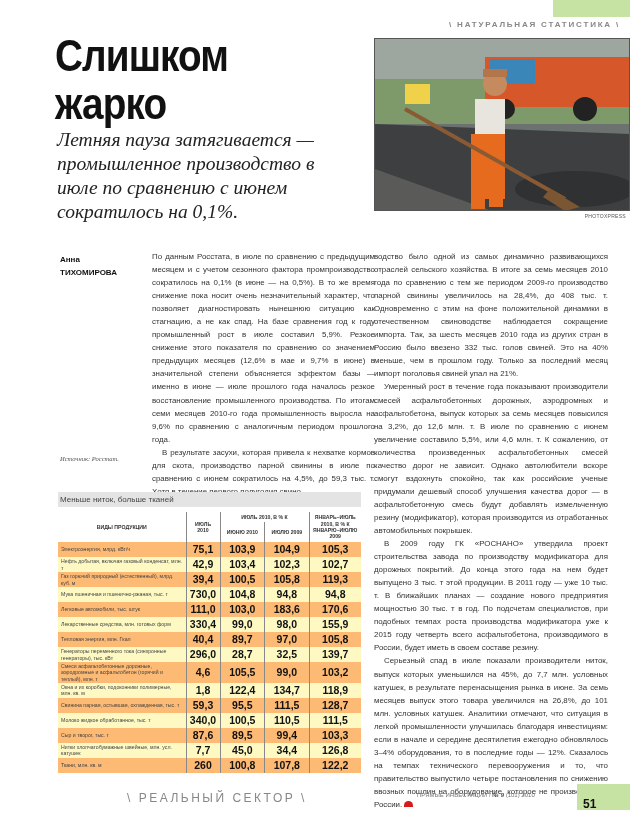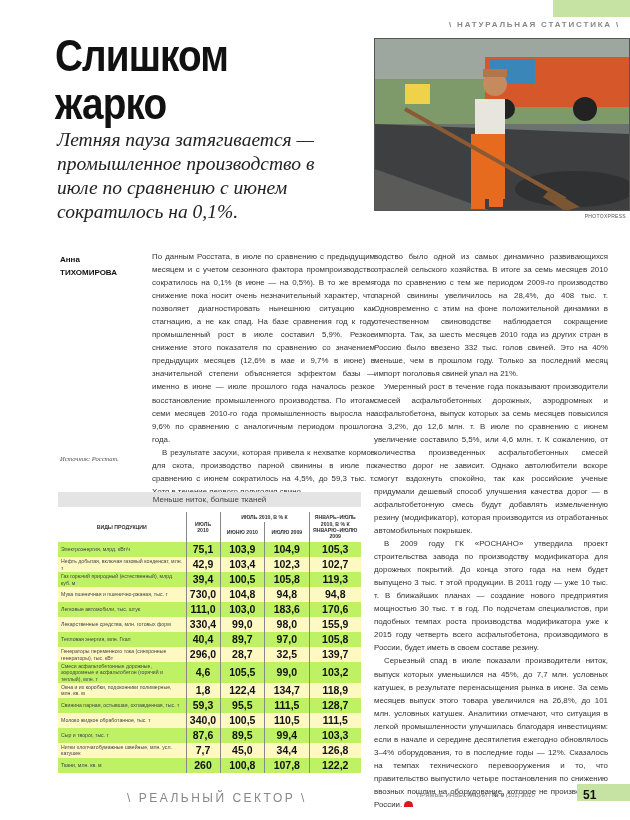--- a/index.html
+++ b/index.html
@@ -12,33 +12,33 @@
   .photo-credit{position:absolute;right:4px;top:213px;font-size:5px;color:#555;letter-spacing:.3px}
   .author{position:absolute;left:60px;top:253px;font-size:8px;font-weight:bold;line-height:13px;color:#111}
   .source{position:absolute;left:60px;top:455px;font-family:"Liberation Serif",serif;font-style:italic;font-size:6.5px;color:#555}
   .col{position:absolute;font-size:7.9px;line-height:13.05px;text-align:justify;color:#333}
   .col p{text-indent:0}
   .col p.ind{text-indent:10px}
   .col1{left:152px;top:250px;width:223px}
   .col2{left:374px;top:250px;width:234px}
   .redball{display:inline-block;width:9px;height:6px;background:#d71a1a;border-radius:5px 5px 0 0;vertical-align:0}
   .tbl{position:absolute;left:58px;top:492px;width:303px}
-  .tbl-title{background:#e4e4e4;text-align:center;font-size:8px;padding:3px 2px;color:#444;height:15px}
+  .tbl-title{background:#e4e4e4;text-align:left;font-size:8px;padding:3px 2px;color:#444;height:15px}
   table{border-collapse:collapse;width:100%;margin-top:5px}
   th{font-size:5.2px;font-weight:bold;color:#333;line-height:6.4px;padding:1px 2px;text-align:center;vertical-align:middle}
   td{font-size:5.2px;line-height:6.3px;color:#444;padding:1px 3px}
   td.num{font-size:10.5px;font-weight:bold;color:#111;text-align:center;padding:0 2px}
   tr.d td{background:#e2e2e2}
   tr.l td{background:#fef9c3}
-  tr.d td.num,tr.d td:first-child{background:#bef264}
+  tr.d td.num,tr.d td:first-child{background:#fdba74}
   .bl{border-left:1px solid #888}
   .foot-left{position:absolute;left:127px;top:791px;font-size:12px;letter-spacing:2.5px;color:#888}
   .foot-right{position:absolute;left:417px;top:792px;font-size:6px;color:#777}
   .foot-right b{color:#555}
-  .page-box{position:absolute;left:577px;top:784px;width:53px;height:17px;background:#c7e3a3;font-size:12px;font-weight:bold;color:#111;padding:4px 6px}
+  .page-box{position:absolute;left:577px;top:784px;width:53px;height:17px;background:#c7e3a3;font-size:12px;font-weight:bold;color:#111;padding:13px 6px}
 </style>
 </head>
 <body>
 
 <div class="green-top"></div>
 <div class="rubric">\ НАТУРАЛЬНАЯ СТАТИСТИКА \</div>
 
 <div class="title">
   <div>Слишком</div>
   <div>жарко</div>

